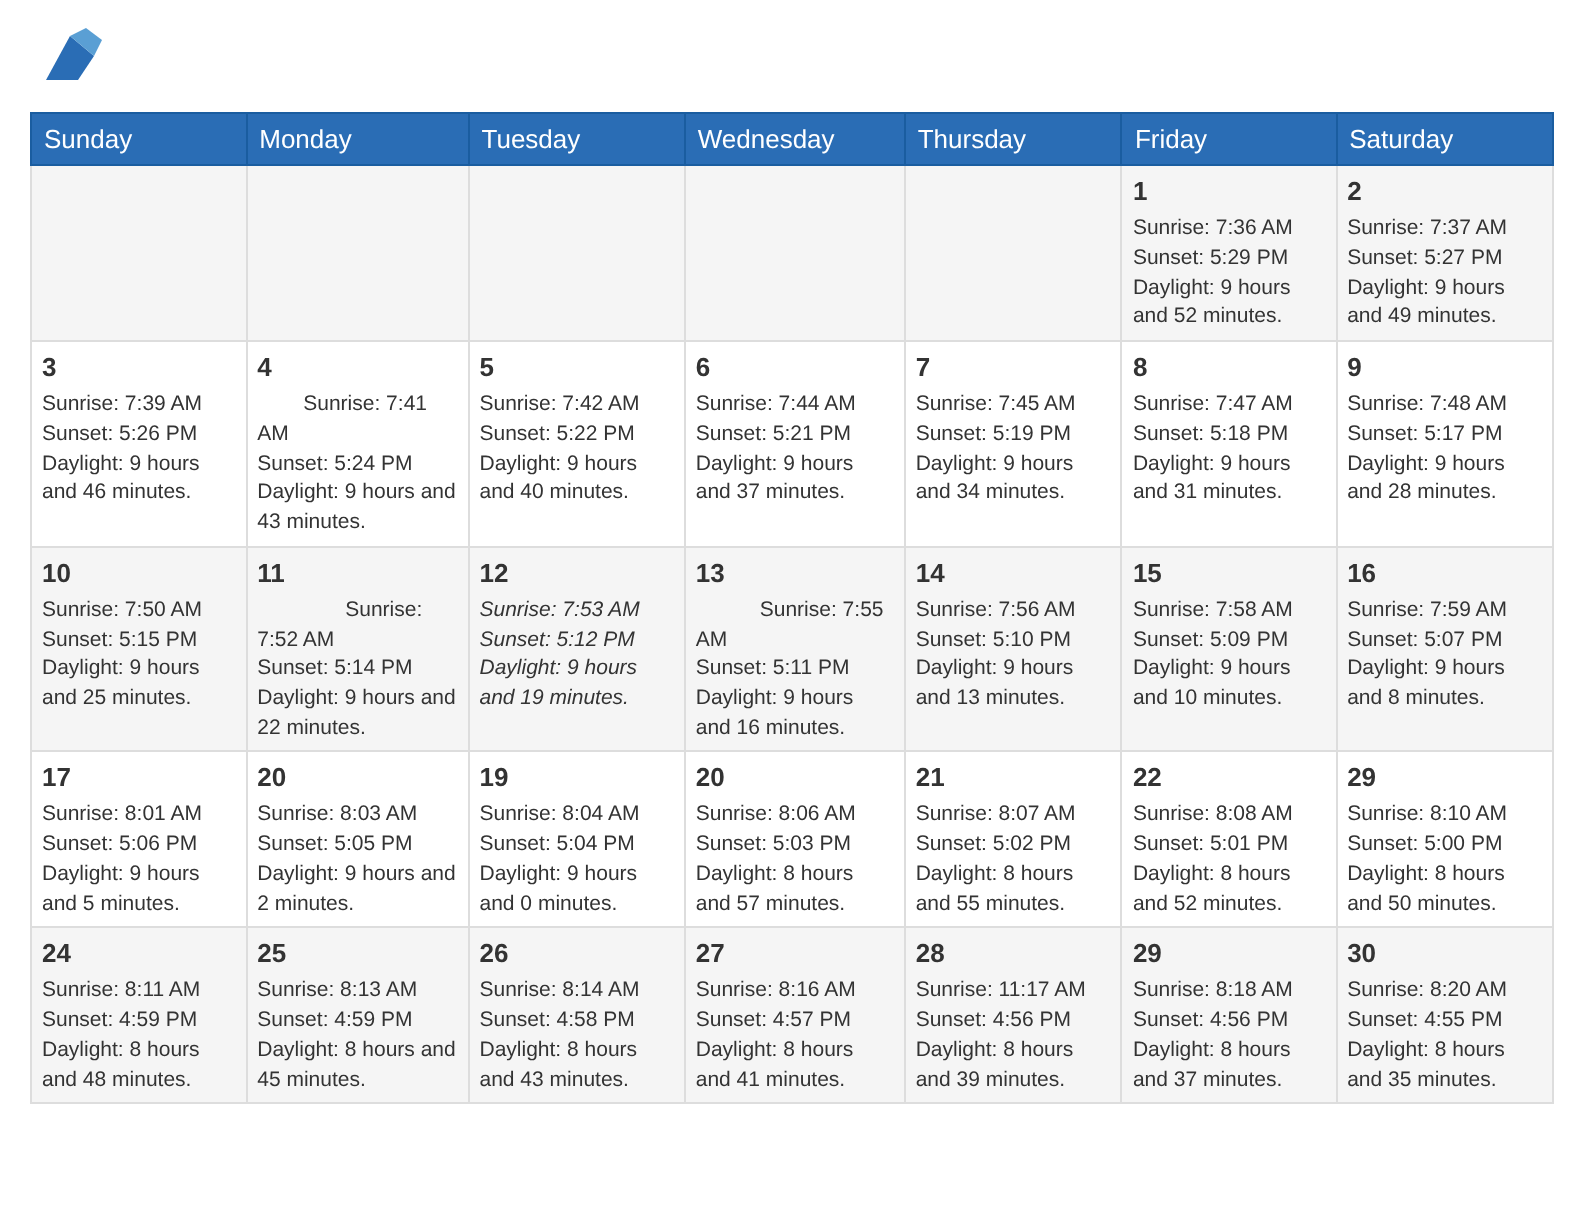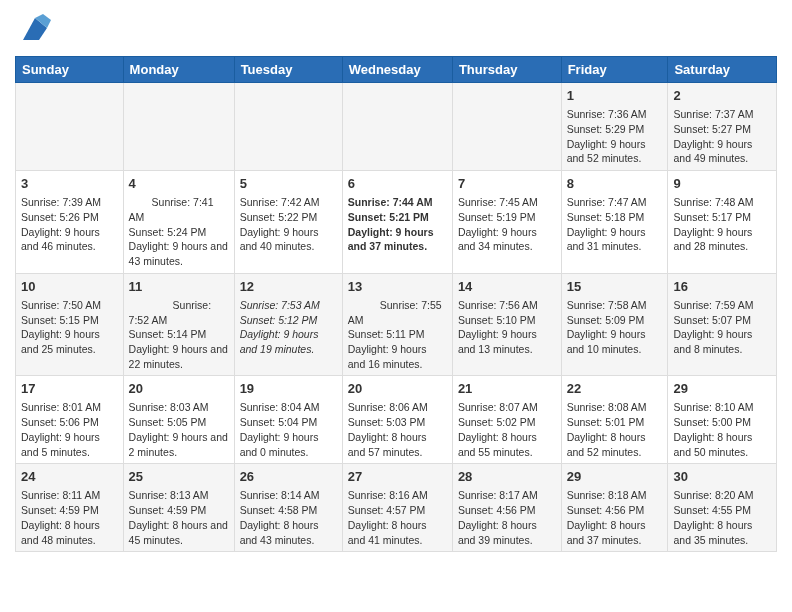--- a/index.html
+++ b/index.html
@@ -17,21 +17,21 @@
     .location { font-size: 16px; color: #555; }
     
     .calendar { width: 100%; border-collapse: collapse; }
     
     .calendar th {
       background-color: #2a6db5;
       color: white;
       padding: 5px 6px;
       text-align: left;
       font-size: 13px;
-      font-weight: bold;
+      font-weight: normal;
       border: 1px solid #1a5da0;
     }
     
     .calendar td {
       border: 1px solid #ddd;
       vertical-align: top;
       padding: 4px 5px;
       width: 113px;
       height: 88px;
       font-size: 10.5px;
@@ -99,21 +99,21 @@
         <tr>
           <td><span class="day-num">3</span><span class="day-info" style="white-space: pre-line;">Sunrise: 7:39 AM
 Sunset: 5:26 PM
 Daylight: 9 hours and 46 minutes.</span></td>
           <td><span class="day-num">4</span><span class="day-info" style="white-space: pre-line; margin-left: 23px;">Sunrise: 7:41 AM
 Sunset: 5:24 PM
 Daylight: 9 hours and 43 minutes.</span></td>
           <td><span class="day-num">5</span><span class="day-info" style="white-space: pre-line;">Sunrise: 7:42 AM
 Sunset: 5:22 PM
 Daylight: 9 hours and 40 minutes.</span></td>
-          <td><span class="day-num">6</span><span class="day-info" style="white-space: pre-line; font-weight: bold;">Sunrise: 7:44 AM
+          <td><span class="day-num">6</span><span class="day-info" style="white-space: pre-line;">Sunrise: 7:44 AM
 Sunset: 5:21 PM
 Daylight: 9 hours and 37 minutes.</span></td>
           <td><span class="day-num">7</span><span class="day-info" style="white-space: pre-line;">Sunrise: 7:45 AM
 Sunset: 5:19 PM
 Daylight: 9 hours and 34 minutes.</span></td>
           <td><span class="day-num">8</span><span class="day-info" style="white-space: pre-line;">Sunrise: 7:47 AM
 Sunset: 5:18 PM
 Daylight: 9 hours and 31 minutes.</span></td>
           <td><span class="day-num">9</span><span class="day-info" style="white-space: pre-line;">Sunrise: 7:48 AM
 Sunset: 5:17 PM
@@ -171,21 +171,21 @@
 Daylight: 8 hours and 48 minutes.</span></td>
           <td><span class="day-num">25</span><span class="day-info" style="white-space: pre-line;">Sunrise: 8:13 AM
 Sunset: 4:59 PM
 Daylight: 8 hours and 45 minutes.</span></td>
           <td><span class="day-num">26</span><span class="day-info" style="white-space: pre-line;">Sunrise: 8:14 AM
 Sunset: 4:58 PM
 Daylight: 8 hours and 43 minutes.</span></td>
           <td><span class="day-num">27</span><span class="day-info" style="white-space: pre-line;">Sunrise: 8:16 AM
 Sunset: 4:57 PM
 Daylight: 8 hours and 41 minutes.</span></td>
-          <td><span class="day-num">28</span><span class="day-info" style="white-space: pre-line;">Sunrise: 8:17 AM
+          <td><span class="day-num">28</span><span class="day-info" style="white-space: pre-line;">Sunrise: 11:17 AM
 Sunset: 4:56 PM
 Daylight: 8 hours and 39 minutes.</span></td>
           <td><span class="day-num">29</span><span class="day-info" style="white-space: pre-line;">Sunrise: 8:18 AM
 Sunset: 4:56 PM
 Daylight: 8 hours and 37 minutes.</span></td>
           <td><span class="day-num">30</span><span class="day-info" style="white-space: pre-line;">Sunrise: 8:20 AM
 Sunset: 4:55 PM
 Daylight: 8 hours and 35 minutes.</span></td>
         </tr>
       </tbody>

